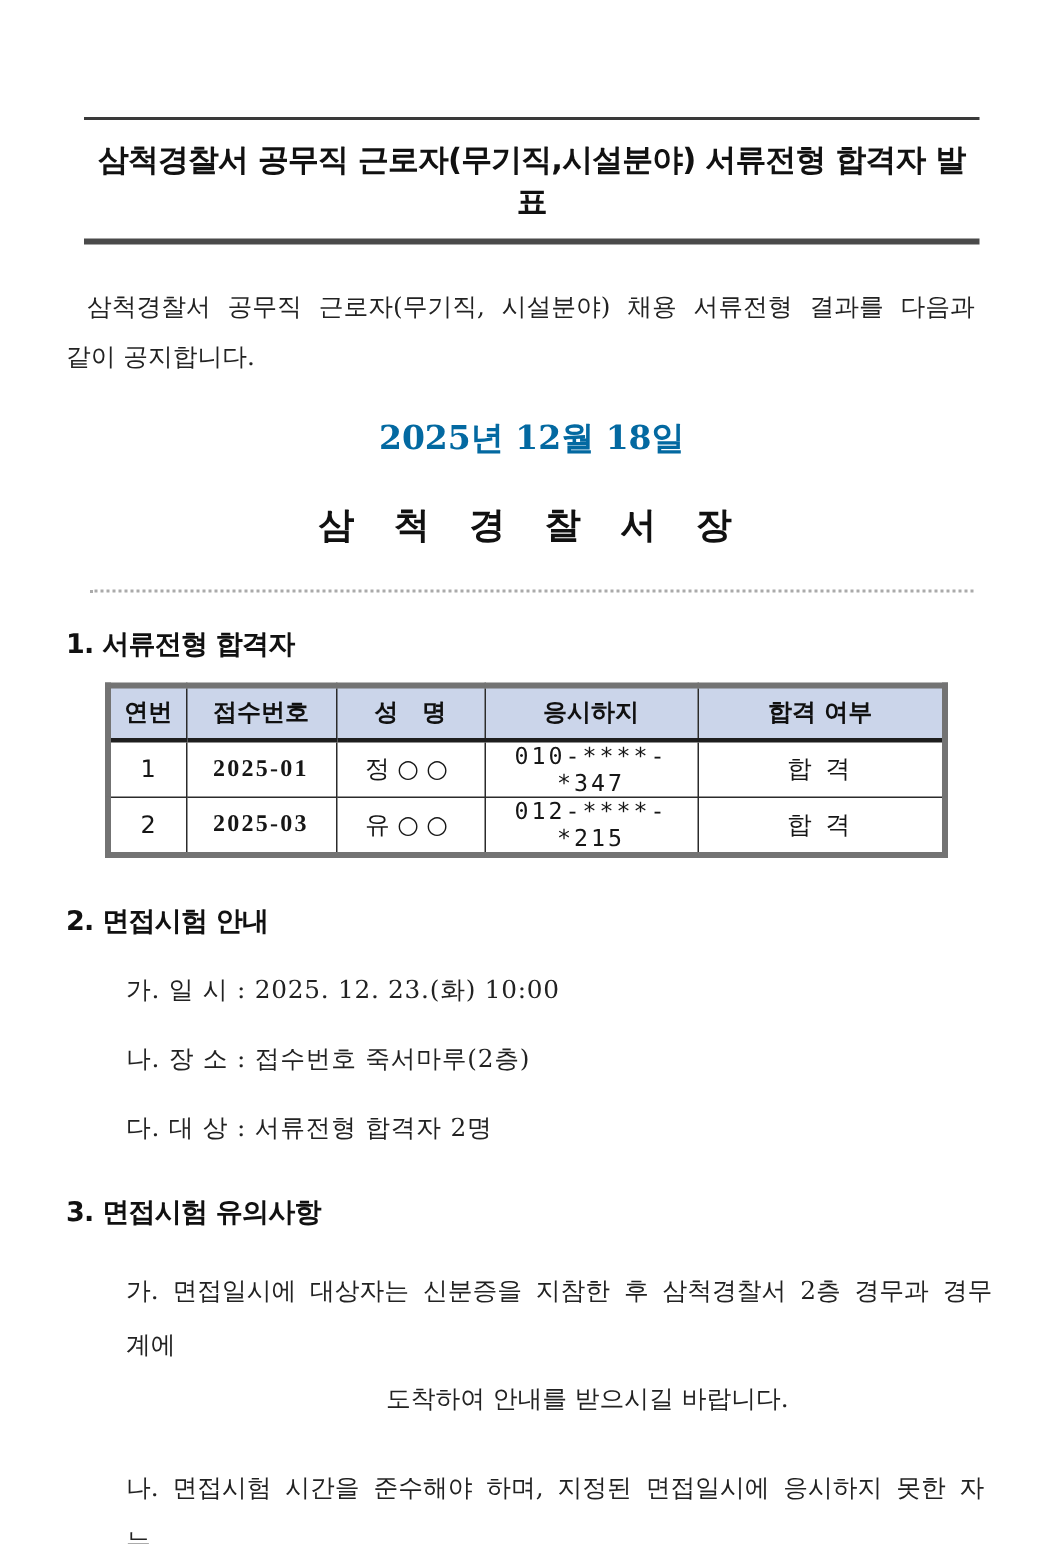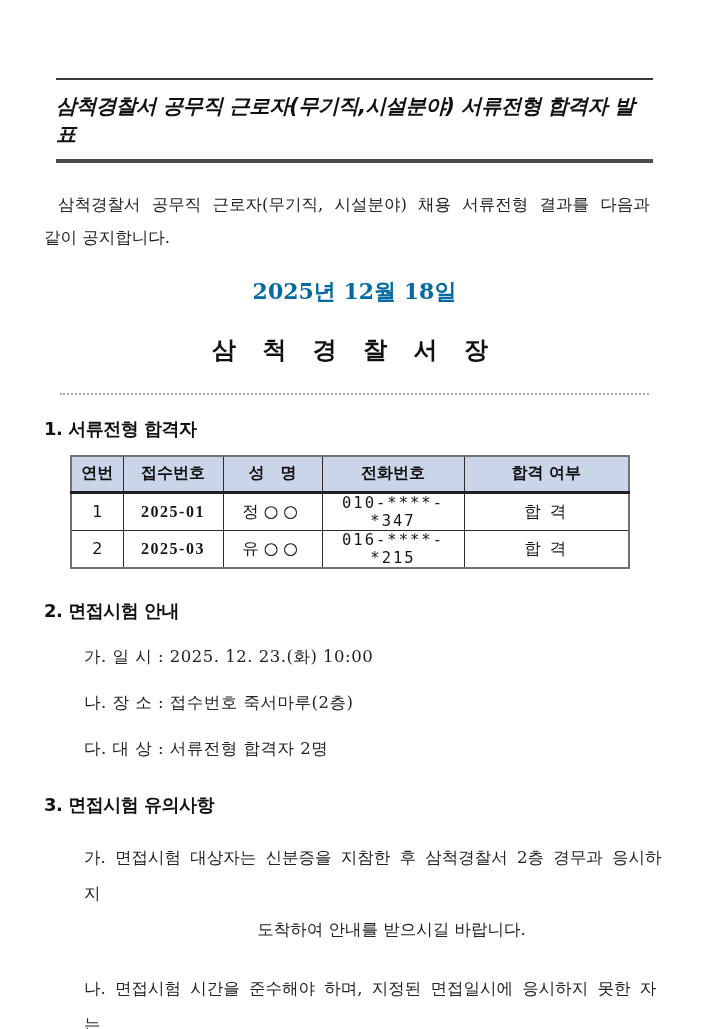--- a/index.html
+++ b/index.html
@@ -12,21 +12,21 @@
     overflow: hidden;
   }
   .doc { padding: 0 44px; }
 
   
   .title-block {
     margin: 78px 12px 0 12px;
     border-top: 2px solid #3a3a3a;
     border-bottom: 4px solid #4a4a4a;
     padding: 12px 0 11px 0;
-    font-style: italic;
+    text-align: center;
   }
   .title-block h1 {
     font-family: "DejaVu Sans", "Liberation Sans", sans-serif;
     font-weight: bold;
     font-size: 20.5px;
     letter-spacing: -0.5px;
     color: #111;
   }
 
   .intro {
@@ -77,21 +77,21 @@
     width: 558px;
     table-layout: fixed;
     font-size: 16px;
   }
   table.result-table th, table.result-table td {
     border: 1px solid #2b2b2b;
     text-align: center;
     vertical-align: middle;
     padding: 0;
   }
-  table.result-table { border: 2px solid #737373; }
+  table.result-table { border: 4px solid #737373; }
   table.result-table thead th {
     background: #cbd5ea;
     font-family: "DejaVu Sans", "Liberation Sans", sans-serif;
     font-weight: bold;
     height: 36px;
     border-bottom: 3px solid #1e1e1e;
     color: #101010;
   }
   table.result-table tbody td { height: 30px; color: #161616; }
   td.cell-no { font-family: "DejaVu Sans", "Liberation Sans", sans-serif; }
@@ -153,52 +153,52 @@
         <col style="width:100px">
         <col style="width:99px">
         <col style="width:142px">
         <col style="width:165px">
     </colgroup>
     <thead>
       <tr>
         <th>연번</th>
         <th>접수번호</th>
         <th>성　명</th>
-        <th>전화번호</th>
+        <th>응시하지</th>
         <th>합격 여부</th>
       </tr>
     </thead>
     <tbody>
       <tr>
         <td class="cell-no">1</td>
         <td class="cell-reg">2025-01</td>
         <td class="cell-name">정○○</td>
         <td class="cell-phone">010-****-*347</td>
         <td class="cell-result">합 격</td>
       </tr>
       <tr>
         <td class="cell-no">2</td>
         <td class="cell-reg">2025-03</td>
         <td class="cell-name">유○○</td>
-        <td class="cell-phone">016-****-*215</td>
+        <td class="cell-phone">012-****-*215</td>
         <td class="cell-result">합 격</td>
       </tr>
     </tbody>
   </table>
 
   <div class="section-heading sh2">2. 면접시험 안내</div>
 
   <div class="plain-item">가. 일 시 : 2025. 12. 23.(화) 10:00</div>
   <div class="plain-item gap-item">나. 장 소 : 접수번호 죽서마루(2층)</div>
   <div class="plain-item gap-item">다. 대 상 : 서류전형 합격자 2명</div>
 
   <div class="section-heading sh3">3. 면접시험 유의사항</div>
 
   <div class="note-item">
-    <div class="first">가. 면접시험 대상자는 신분증을 지참한 후 삼척경찰서 2층 경무과 응시하지</div>
+    <div class="first">가. 면접일시에 대상자는 신분증을 지참한 후 삼척경찰서 2층 경무과 경무계에</div>
     <div class="cont">도착하여 안내를 받으시길 바랍니다.</div>
   </div>
   <div class="note-item">
     <div class="first">나. 면접시험 시간을 준수해야 하며, 지정된 면접일시에 응시하지 못한 자는</div>
 
   </div>
 
 </div>
 
 </body></html>

